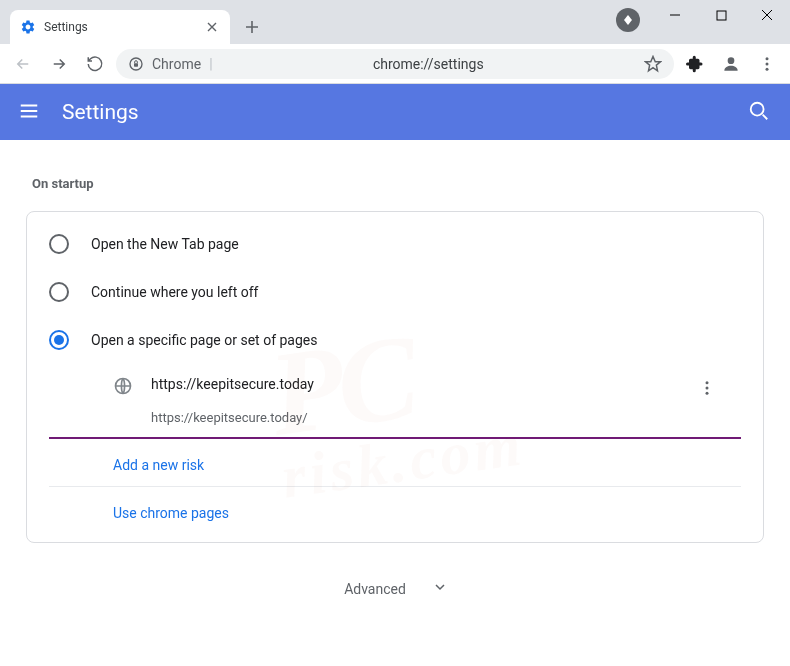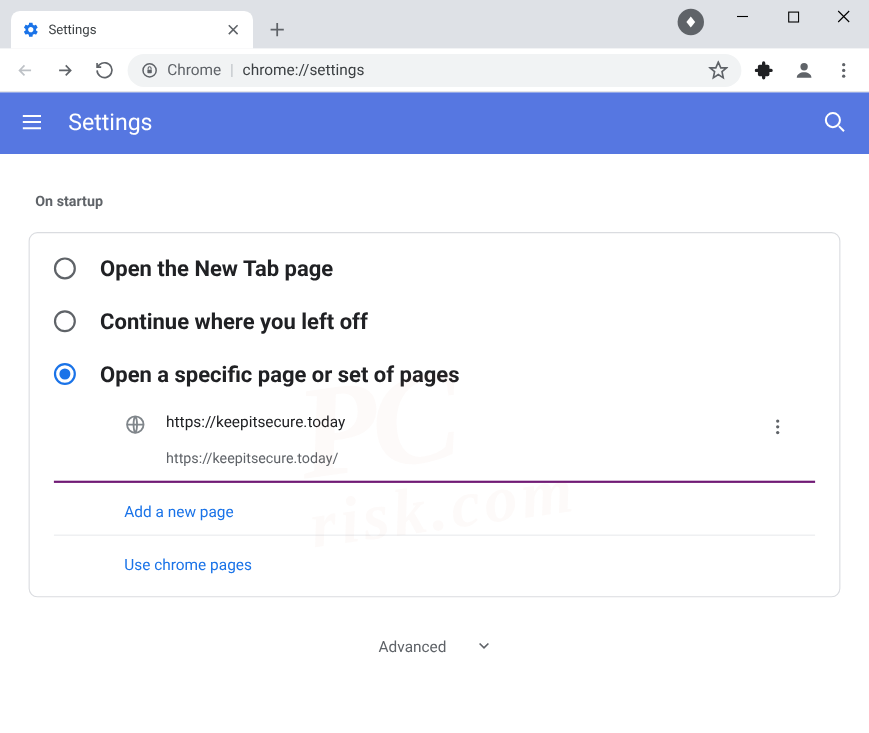--- a/index.html
+++ b/index.html
@@ -16,37 +16,37 @@
   .win-btn { width: 46px; height: 30px; display: flex; align-items: center; justify-content: center; color: #000; }
   .incognito-badge { position: absolute; right: 150px; top: 8px; width: 24px; height: 24px; background: #5f6368; border-radius: 50%; display:flex;align-items:center;justify-content:center; }
 
   
   .toolbar { height: 40px; background: #fff; display: flex; align-items: center; padding: 12px 8px; gap: 6px; border-bottom: 1px solid #dadce0; }
   .tbtn { width: 30px; height: 30px; display: flex; align-items: center; justify-content: center; color: #5f6368; border-radius: 50%; }
   .tbtn.disabled { color: #bdc1c6; }
   .omnibox { flex: 1; background: #f1f3f4; border-radius: 16px; height: 30px; display: flex; align-items: center; padding: 0 12px; gap: 8px; color: #5f6368; font-size: 14px; }
   .omnibox .chip { color: #5f6368; }
   .omnibox .divider { color: #bdc1c6; }
-  .omnibox .url { color: #3c4043; flex: 1; }
+  .omnibox .url { color: #3c4043; flex: 1; text-align: center; }
 
   
   .blue-header { height: 56px; background: #5677e1; display: flex; align-items: center; padding: 0 18px; color: #fff; }
   .blue-header .menu { width: 24px; height: 24px; margin-right: 20px; }
   .blue-header .title { font-size: 21px; font-weight: 400; flex: 1; }
   .blue-header .search { width: 24px; height: 24px; }
 
   
   .content { height: calc(666px - 44px - 40px - 56px); overflow-y: scroll; padding: 24px 26px 40px 26px; background: #fff; position: relative; }
   .section-label { font-size: 13px; color: #5f6368; margin: 12px 0 20px 6px; font-weight: bold; }
   .card { border: 1px solid #dadce0; border-radius: 8px; background: #fff; padding: 8px 0; }
   .row { display: flex; align-items: center; min-height: 48px; padding: 4px 22px; gap: 22px; }
   .radio { width: 20px; height: 20px; border: 2px solid #5f6368; border-radius: 50%; display: flex; align-items: center; justify-content: center; flex-shrink: 0; }
   .radio.selected { border-color: #1a73e8; }
   .radio.selected::after { content: ""; width: 10px; height: 10px; background: #1a73e8; border-radius: 50%; }
-  .row-label { font-size: 20px; color: #202124; font-weight: bold; }
+  .row-label { font-size: 14px; color: #202124; }
   .pagerow { display: flex; align-items: flex-start; padding: 12px 22px 12px 64px; gap: 18px; border-bottom: 2px solid #701a75; margin-left: 22px; margin-right: 22px; }
   .globe { width: 20px; height: 20px; color: #80868b; flex-shrink:0; display:flex;align-items:center;justify-content:center; }
   .pageinfo { flex: 1; }
   .pageinfo .t1 { font-size: 14px; color: #202124; }
   .pageinfo .t2 { font-size: 13px; color: #5f6368; margin-top: 18px; }
   .dotsbtn { width: 24px; height: 24px; display: flex; align-items: center; justify-content: center; color: #5f6368; }
   .linkrow { padding: 16px 22px 12px 64px; margin-left: 22px; margin-right: 22px; border-bottom: 1px solid #e8eaed; }
   .linkrow:last-child { border-bottom: none; }
   .linkrow .link { font-size: 14px; color: #1a73e8; cursor: pointer; }
   .advanced { display: flex; align-items: flex-start; justify-content: center; gap: 28px; margin-top: 38px; color: #5f6368; font-size: 14px; }
@@ -210,21 +210,21 @@
       <span class="dotsbtn">
         <svg width="18" height="18" viewBox="0 0 24 24" fill="#5f6368">
             <circle cx="12" cy="5" r="2"></circle>
             <circle cx="12" cy="12" r="2"></circle>
             <circle cx="12" cy="19" r="2"></circle>
           </svg>
       </span>
     </div>
 
     <div class="linkrow">
-      <span class="link">Add a new page</span>
+      <span class="link">Add a new risk</span>
     </div>
     <div class="linkrow">
       <span class="link">Use chrome pages</span>
     </div>
   </div>
 
   <div class="advanced">
     <span>Advanced</span>
     <span class="arrow">
       <svg width="12" height="12" viewBox="0 0 12 12">

